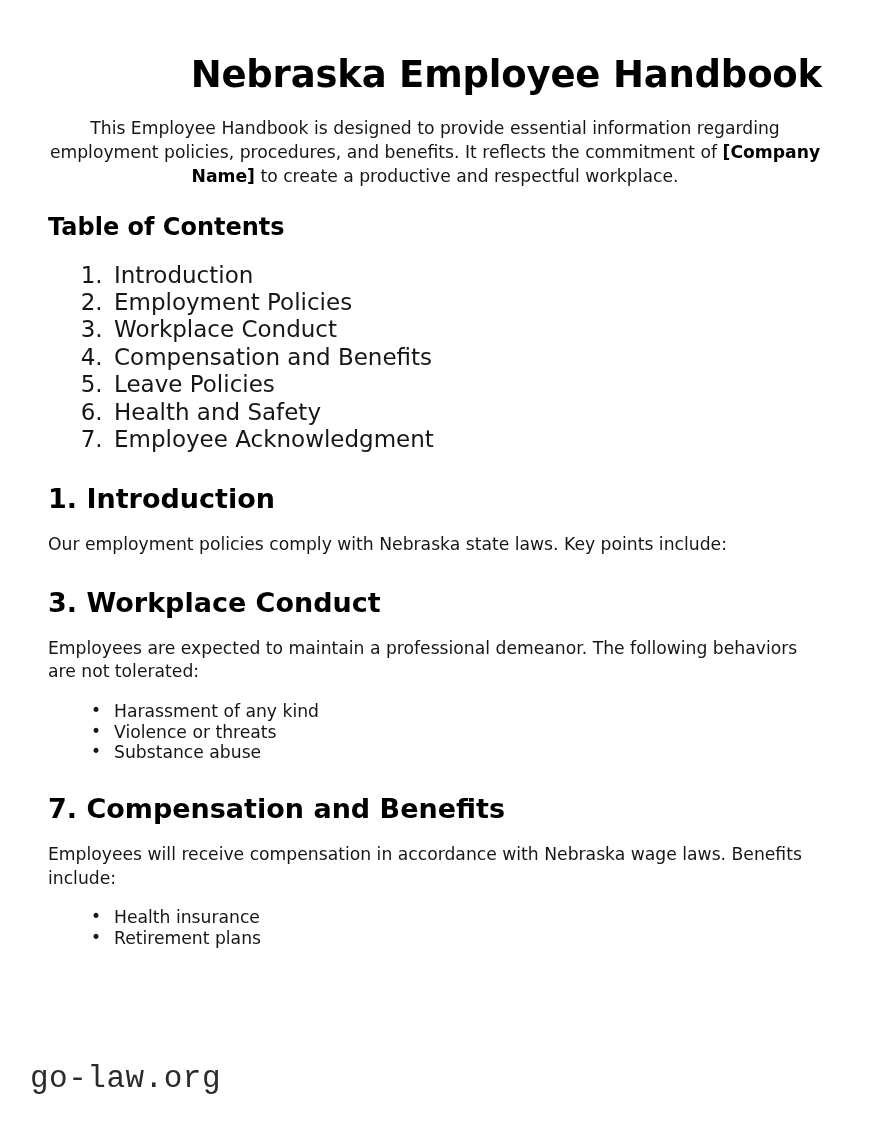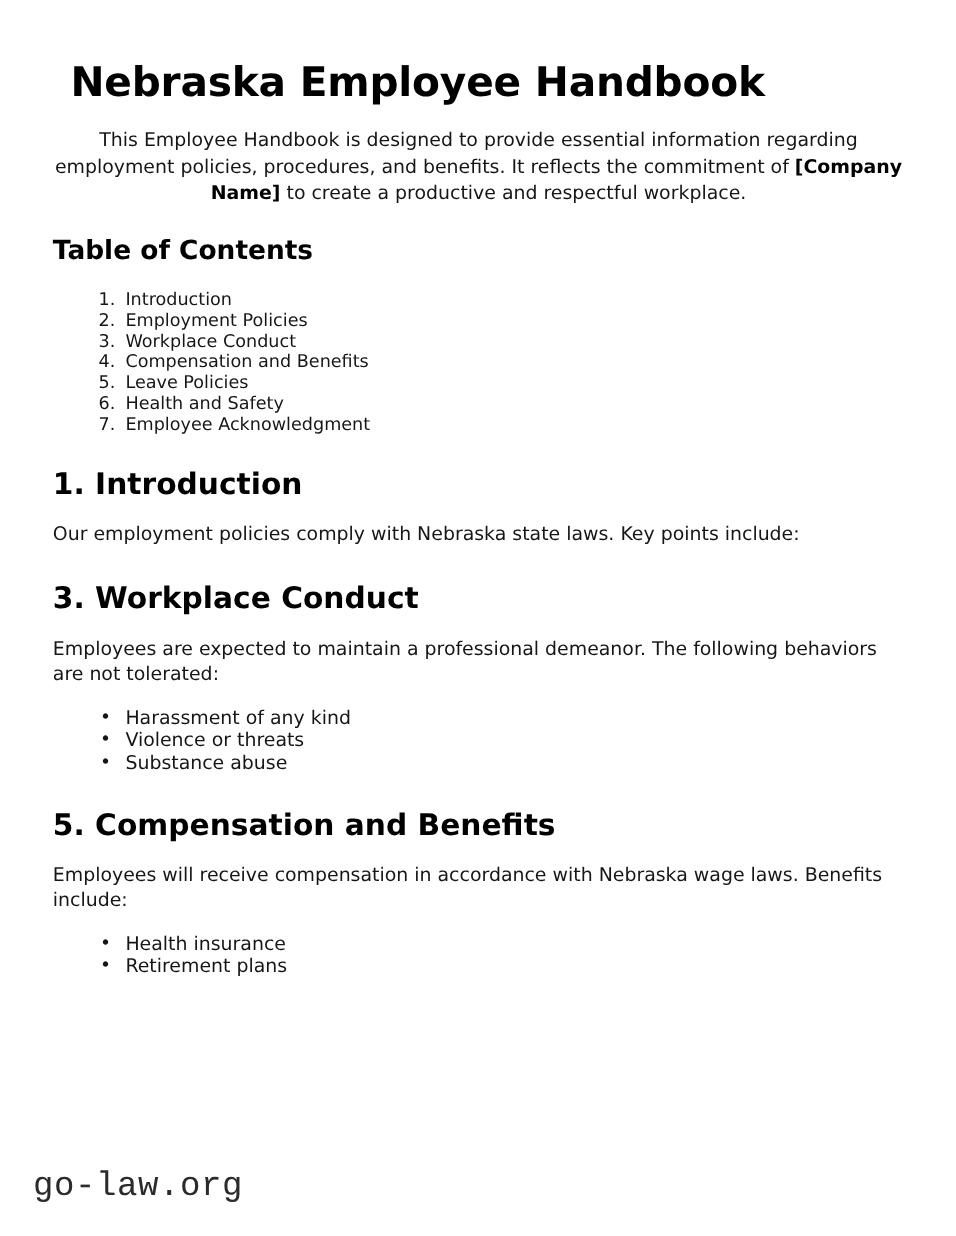--- a/index.html
+++ b/index.html
@@ -27,21 +27,22 @@
     padding: 54px 47px 0 48px;
     overflow: hidden;
   }
 
   .doc-title {
     font-size: 37px;
     font-weight: bold;
     line-height: 1.12;
     letter-spacing: -0.2px;
     color: #000000;
-    margin: 0 0 22px 16px;
+    margin: 0 0 22px 3px;
+    text-align: right;
   }
 
   .intro-paragraph {
     font-size: 17.2px;
     line-height: 1.37;
     color: #161616;
     margin: 0 0 26px 0;
     max-width: 775px;
     text-align: center;
   }
@@ -68,21 +69,21 @@
     max-width: 775px;
   }
 
   ol.toc-list {
     margin: 0 0 0 0;
     padding-left: 62px;
     list-style-position: outside;
     list-style-type: decimal;
   }
   ol.toc-list > li {
-    font-size: 16px;
+    font-size: 23px;
     line-height: 1.19;
     color: #161616;
     padding-left: 4px;
     margin: 0;
   }
 
   ul.bullet-list {
     margin: 0 0 0 0;
     padding-left: 42px;
     list-style: none;
@@ -159,21 +160,21 @@
     <h2 class="h2 section-heading">3. Workplace Conduct</h2>
     <p class="body-text">Employees are expected to maintain a professional demeanor. The following behaviors are not tolerated:</p>
     <ul class="bullet-list">
       <li>Harassment of any kind</li>
       <li>Violence or threats</li>
       <li>Substance abuse</li>
     </ul>
   </div>
 
   <div class="section-block">
-    <h2 class="h2 section-heading">5. Compensation and Benefits</h2>
+    <h2 class="h2 section-heading">7. Compensation and Benefits</h2>
     <p class="body-text">Employees will receive compensation in accordance with Nebraska wage laws. Benefits include:</p>
     <ul class="bullet-list">
       <li>Health insurance</li>
       <li>Retirement plans</li>
 
     </ul>
   </div>
 
 </div>
 

